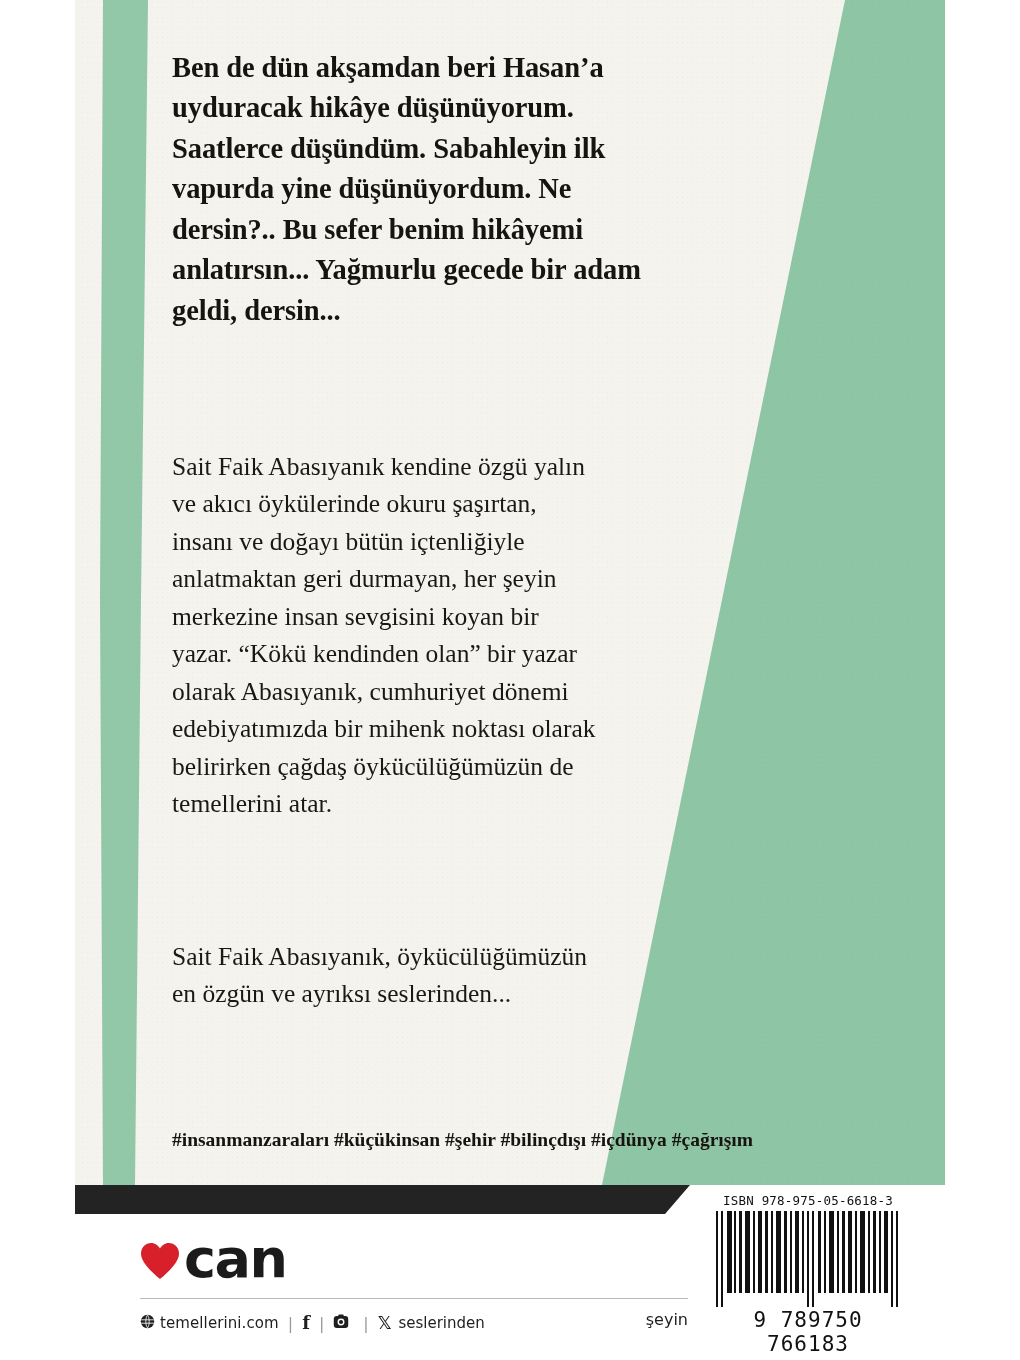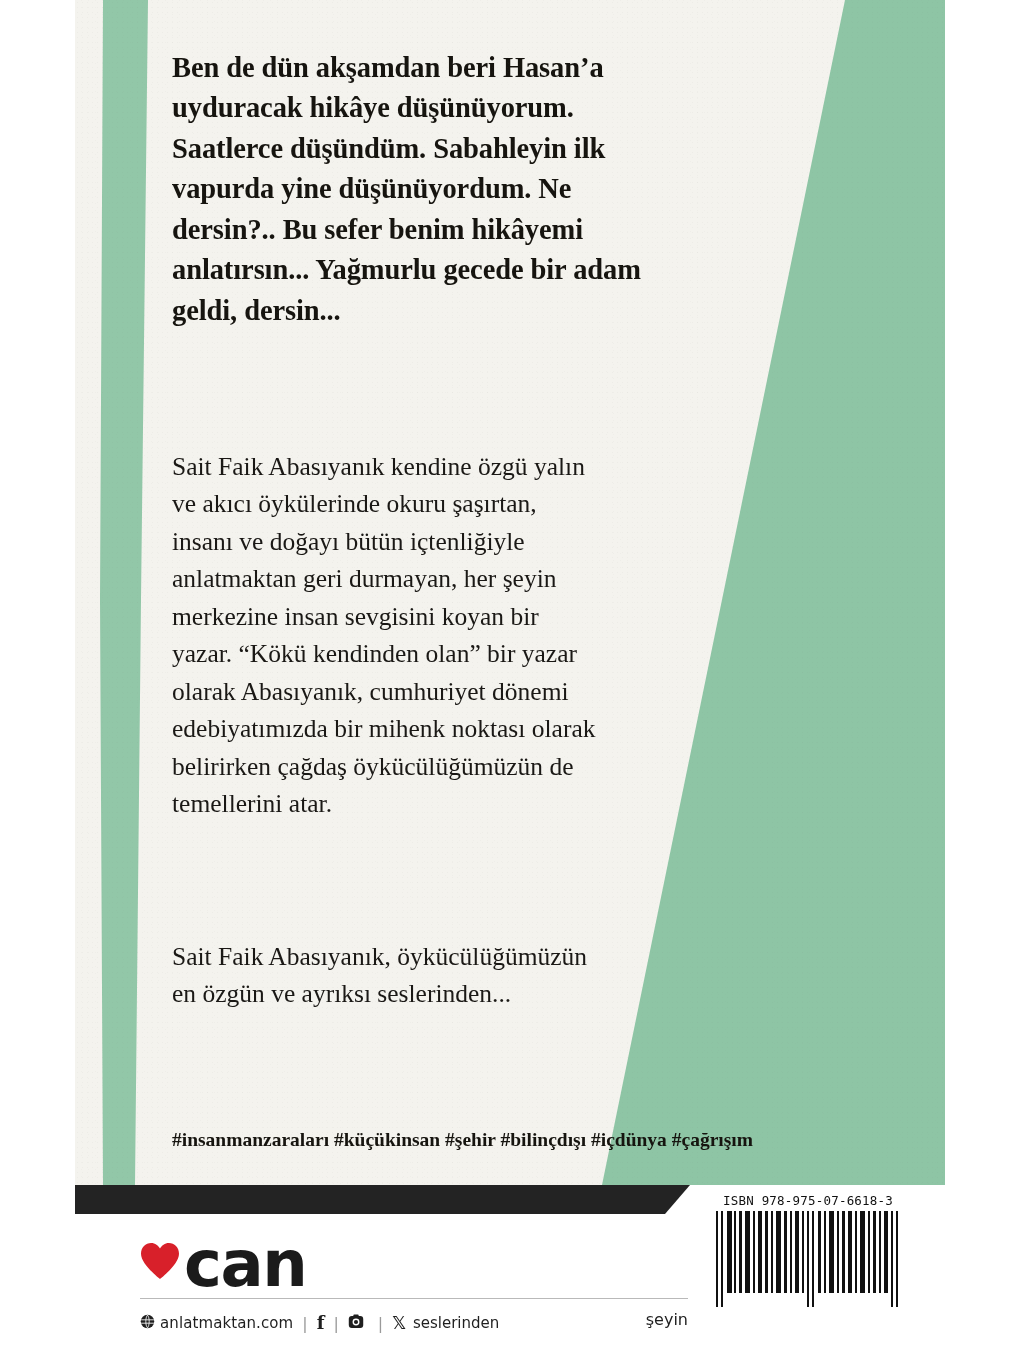--- a/index.html
+++ b/index.html
@@ -156,21 +156,21 @@
     top: 6px;
     width: 40px;
     height: 38px;
   }
 
   .wordmark {
     position: absolute;
     left: 44px;
     top: -4px;
     font-family: "DejaVu Sans", sans-serif;
-    font-size: 64px;
+    font-size: 54px;
     font-weight: bold;
     letter-spacing: -1.5px;
     color: #1b1b1b;
     line-height: 1;
   }
 
   .rule {
     position: absolute;
     left: 0;
     top: 62px;
@@ -308,42 +308,42 @@
 
     <div class="rule"></div>
 
     <div class="meta-row">
       <span class="icon-sm">
         <svg width="15" height="15" viewBox="0 0 16 16">
           <circle cx="8" cy="8" r="7.2" fill="#1f1f1f"></circle>
           <path d="M8 1.2 C5.6 3.6 5.6 12.4 8 14.8 M8 1.2 C10.4 3.6 10.4 12.4 8 14.8 M1.2 6.2 H14.8 M1.2 9.8 H14.8" stroke="#ffffff" stroke-width="0.9" fill="none"></path>
         </svg>
       </span>
-      <span class="site-text">anlatmaktan.com</span>
+      <span class="site-text">temellerini.com</span>
       <span class="sep">|</span>
       <span class="fb">f</span>
       <span class="sep">|</span>
       <span class="icon-sm">
         <svg width="16" height="15" viewBox="0 0 17 16">
           <rect x="0.8" y="2.2" width="15.4" height="12.6" rx="3.2" fill="#1f1f1f"></rect>
           <circle cx="8.5" cy="8.5" r="3.7" fill="#ffffff"></circle>
           <circle cx="8.5" cy="8.5" r="2.2" fill="#1f1f1f"></circle>
           <rect x="5.6" y="0.4" width="5.8" height="2.4" rx="1.1" fill="#1f1f1f"></rect>
         </svg>
       </span>
       <span class="sep">|</span>
       <span class="xmark">𝕏</span>
       <span>seslerinden</span>
     </div>
 
     <div class="genre">şeyin</div>
   </div>
 
   <div class="barcode-block">
-    <div class="isbn-text">ISBN 978-975-07-6618-3</div>
+    <div class="isbn-text">ISBN 978-975-05-6618-3</div>
     <div class="bars">
       <i style="left:8px;width:2px"></i>
       <i style="left:13px;width:2px"></i>
       <i class="short" style="left:19px;width:5px"></i>
       <i class="short" style="left:26px;width:2px"></i>
       <i class="short" style="left:31px;width:3px"></i>
       <i class="short" style="left:37px;width:5px"></i>
       <i class="short" style="left:45px;width:2px"></i>
       <i class="short" style="left:50px;width:4px"></i>
       <i class="short" style="left:57px;width:3px"></i>
@@ -363,15 +363,16 @@
       <i class="short" style="left:140px;width:4px"></i>
       <i class="short" style="left:147px;width:2px"></i>
       <i class="short" style="left:152px;width:5px"></i>
       <i class="short" style="left:160px;width:2px"></i>
       <i class="short" style="left:165px;width:3px"></i>
       <i class="short" style="left:171px;width:2px"></i>
       <i class="short" style="left:176px;width:4px"></i>
       <i style="left:183px;width:2px"></i>
       <i style="left:188px;width:2px"></i>
     </div>
+    <div class="barcode-digits">9 789750 766183</div>
   </div>
 
 </div>
 
 </body></html>

